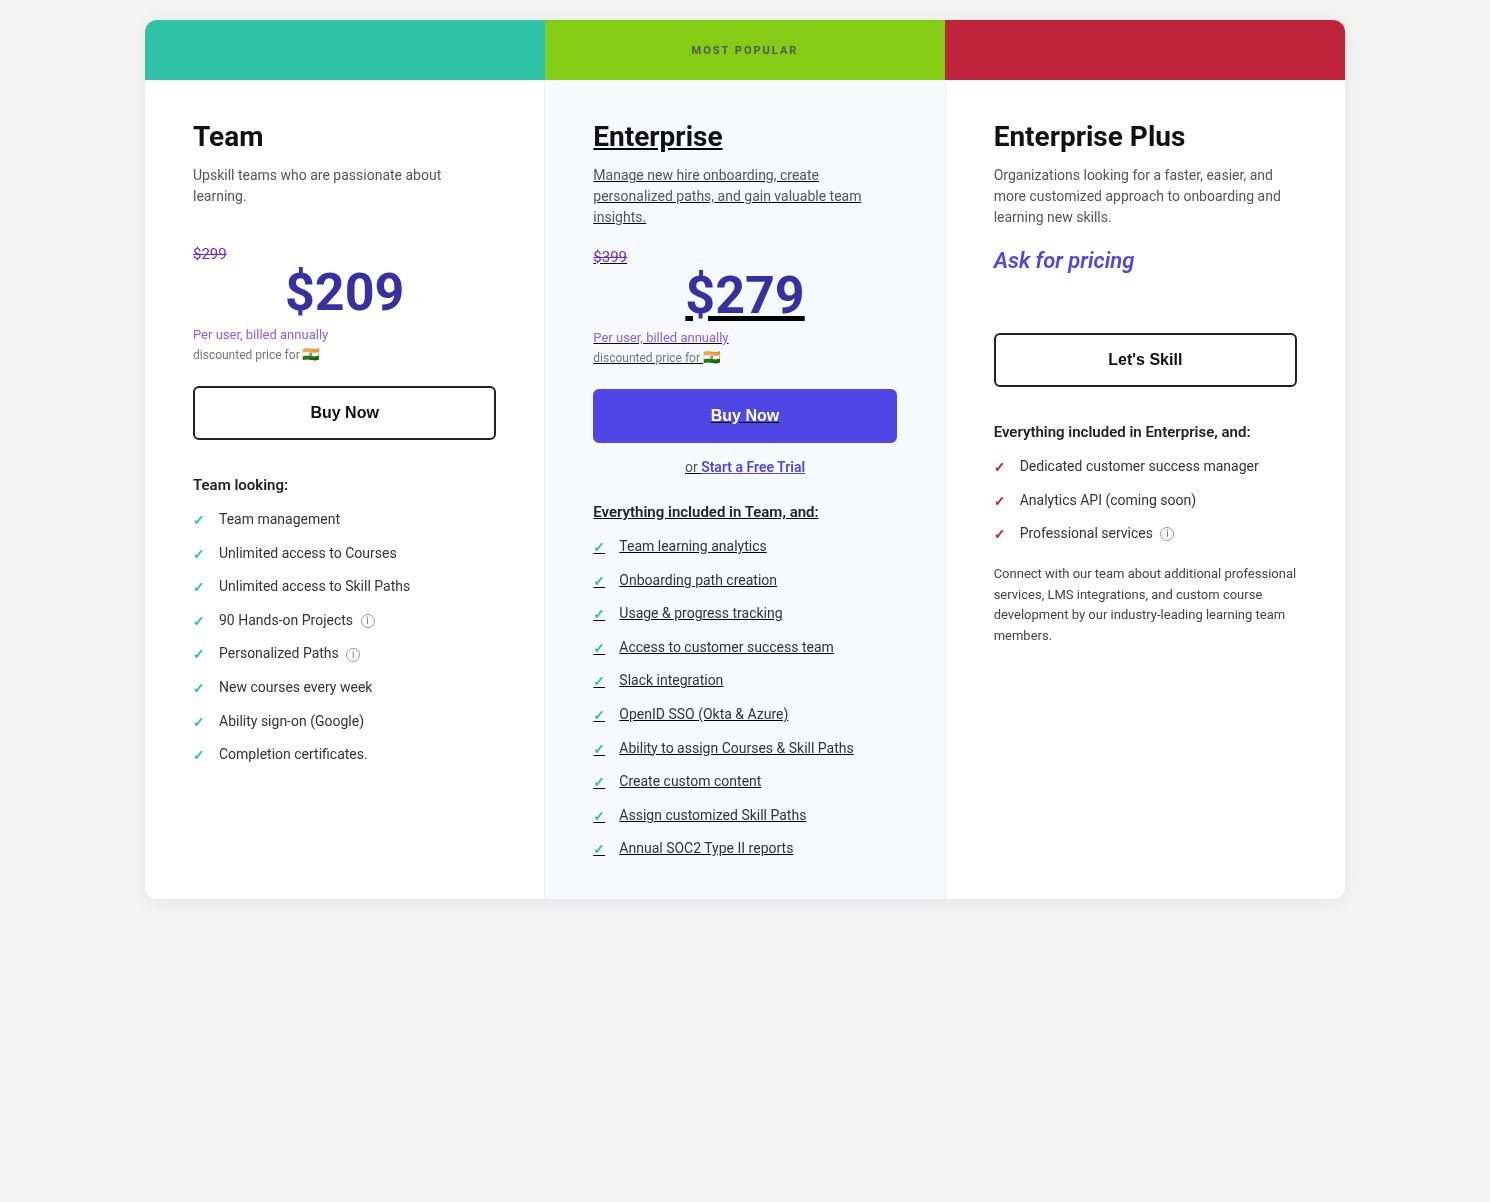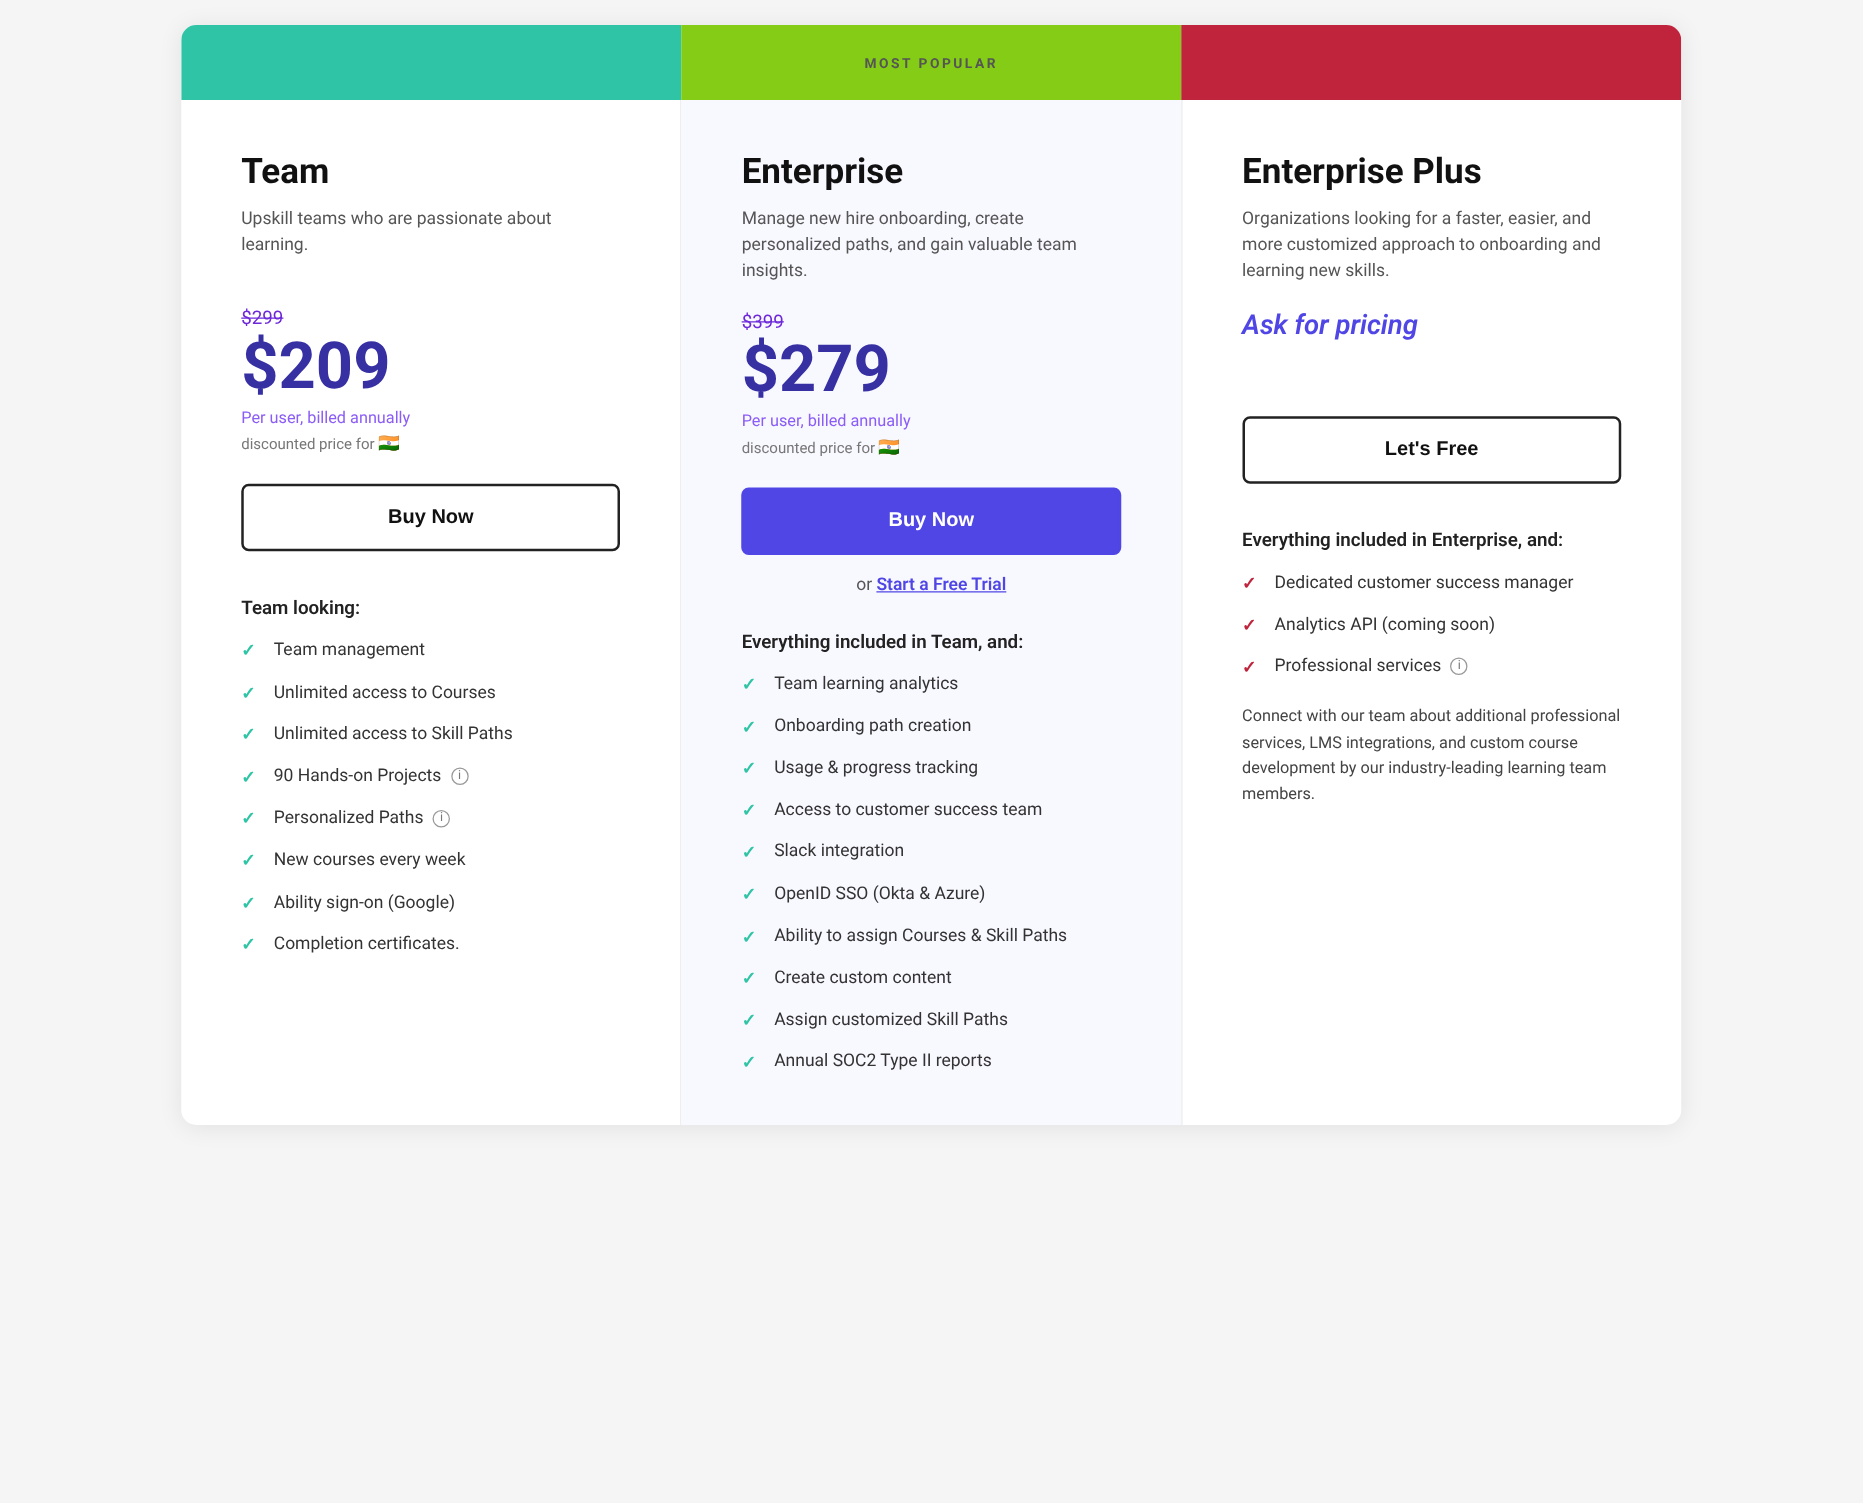--- a/index.html
+++ b/index.html
@@ -54,20 +54,21 @@
       flex: 1;
       padding: 40px 48px;
       border-right: 1px solid #eee;
       position: relative;
     }
     .plan:last-child {
       border-right: none;
     }
     .plan-center {
       background: #f8f8ff;
+      text-decoration: underline;
     }
     .plan-name {
       font-size: 28px;
       font-weight: 700;
       color: #111;
       margin-bottom: 12px;
     }
     .plan-desc {
       font-size: 14px;
       color: #555;
@@ -80,20 +81,21 @@
       color: #6d28d9;
       text-decoration: line-through;
       margin-bottom: 4px;
     }
     .price-current {
       font-size: 52px;
       font-weight: 700;
       color: #3730a3;
       margin-bottom: 8px;
       line-height: 1;
+      text-align: center;
     }
     .price-note {
       font-size: 13px;
       color: #8b5cf6;
       margin-bottom: 4px;
     }
     .price-discount {
       font-size: 12px;
       color: #777;
       margin-bottom: 24px;
@@ -310,21 +312,21 @@
           <span class="check-icon">✓</span>
           <span>Annual SOC2 Type II reports</span>
         </li>
       </ul>
     </div>
 
     <div class="plan">
       <h2 class="plan-name">Enterprise Plus</h2>
       <p class="plan-desc">Organizations looking for a faster, easier, and more customized approach to onboarding and learning new skills.</p>
       <div class="ask-pricing">Ask for pricing</div>
-      <button class="btn">Let's Free</button>
+      <button class="btn">Let's Skill</button>
       <div class="spacer-row"></div>
       <p class="includes-title">Everything included in Enterprise, and:</p>
       <ul class="feature-list">
         <li class="feature-item">
           <span class="check-icon check-icon-red">✓</span>
           <span>Dedicated customer success manager</span>
         </li>
         <li class="feature-item">
           <span class="check-icon check-icon-red">✓</span>
           <span>Analytics API (coming soon)</span>

